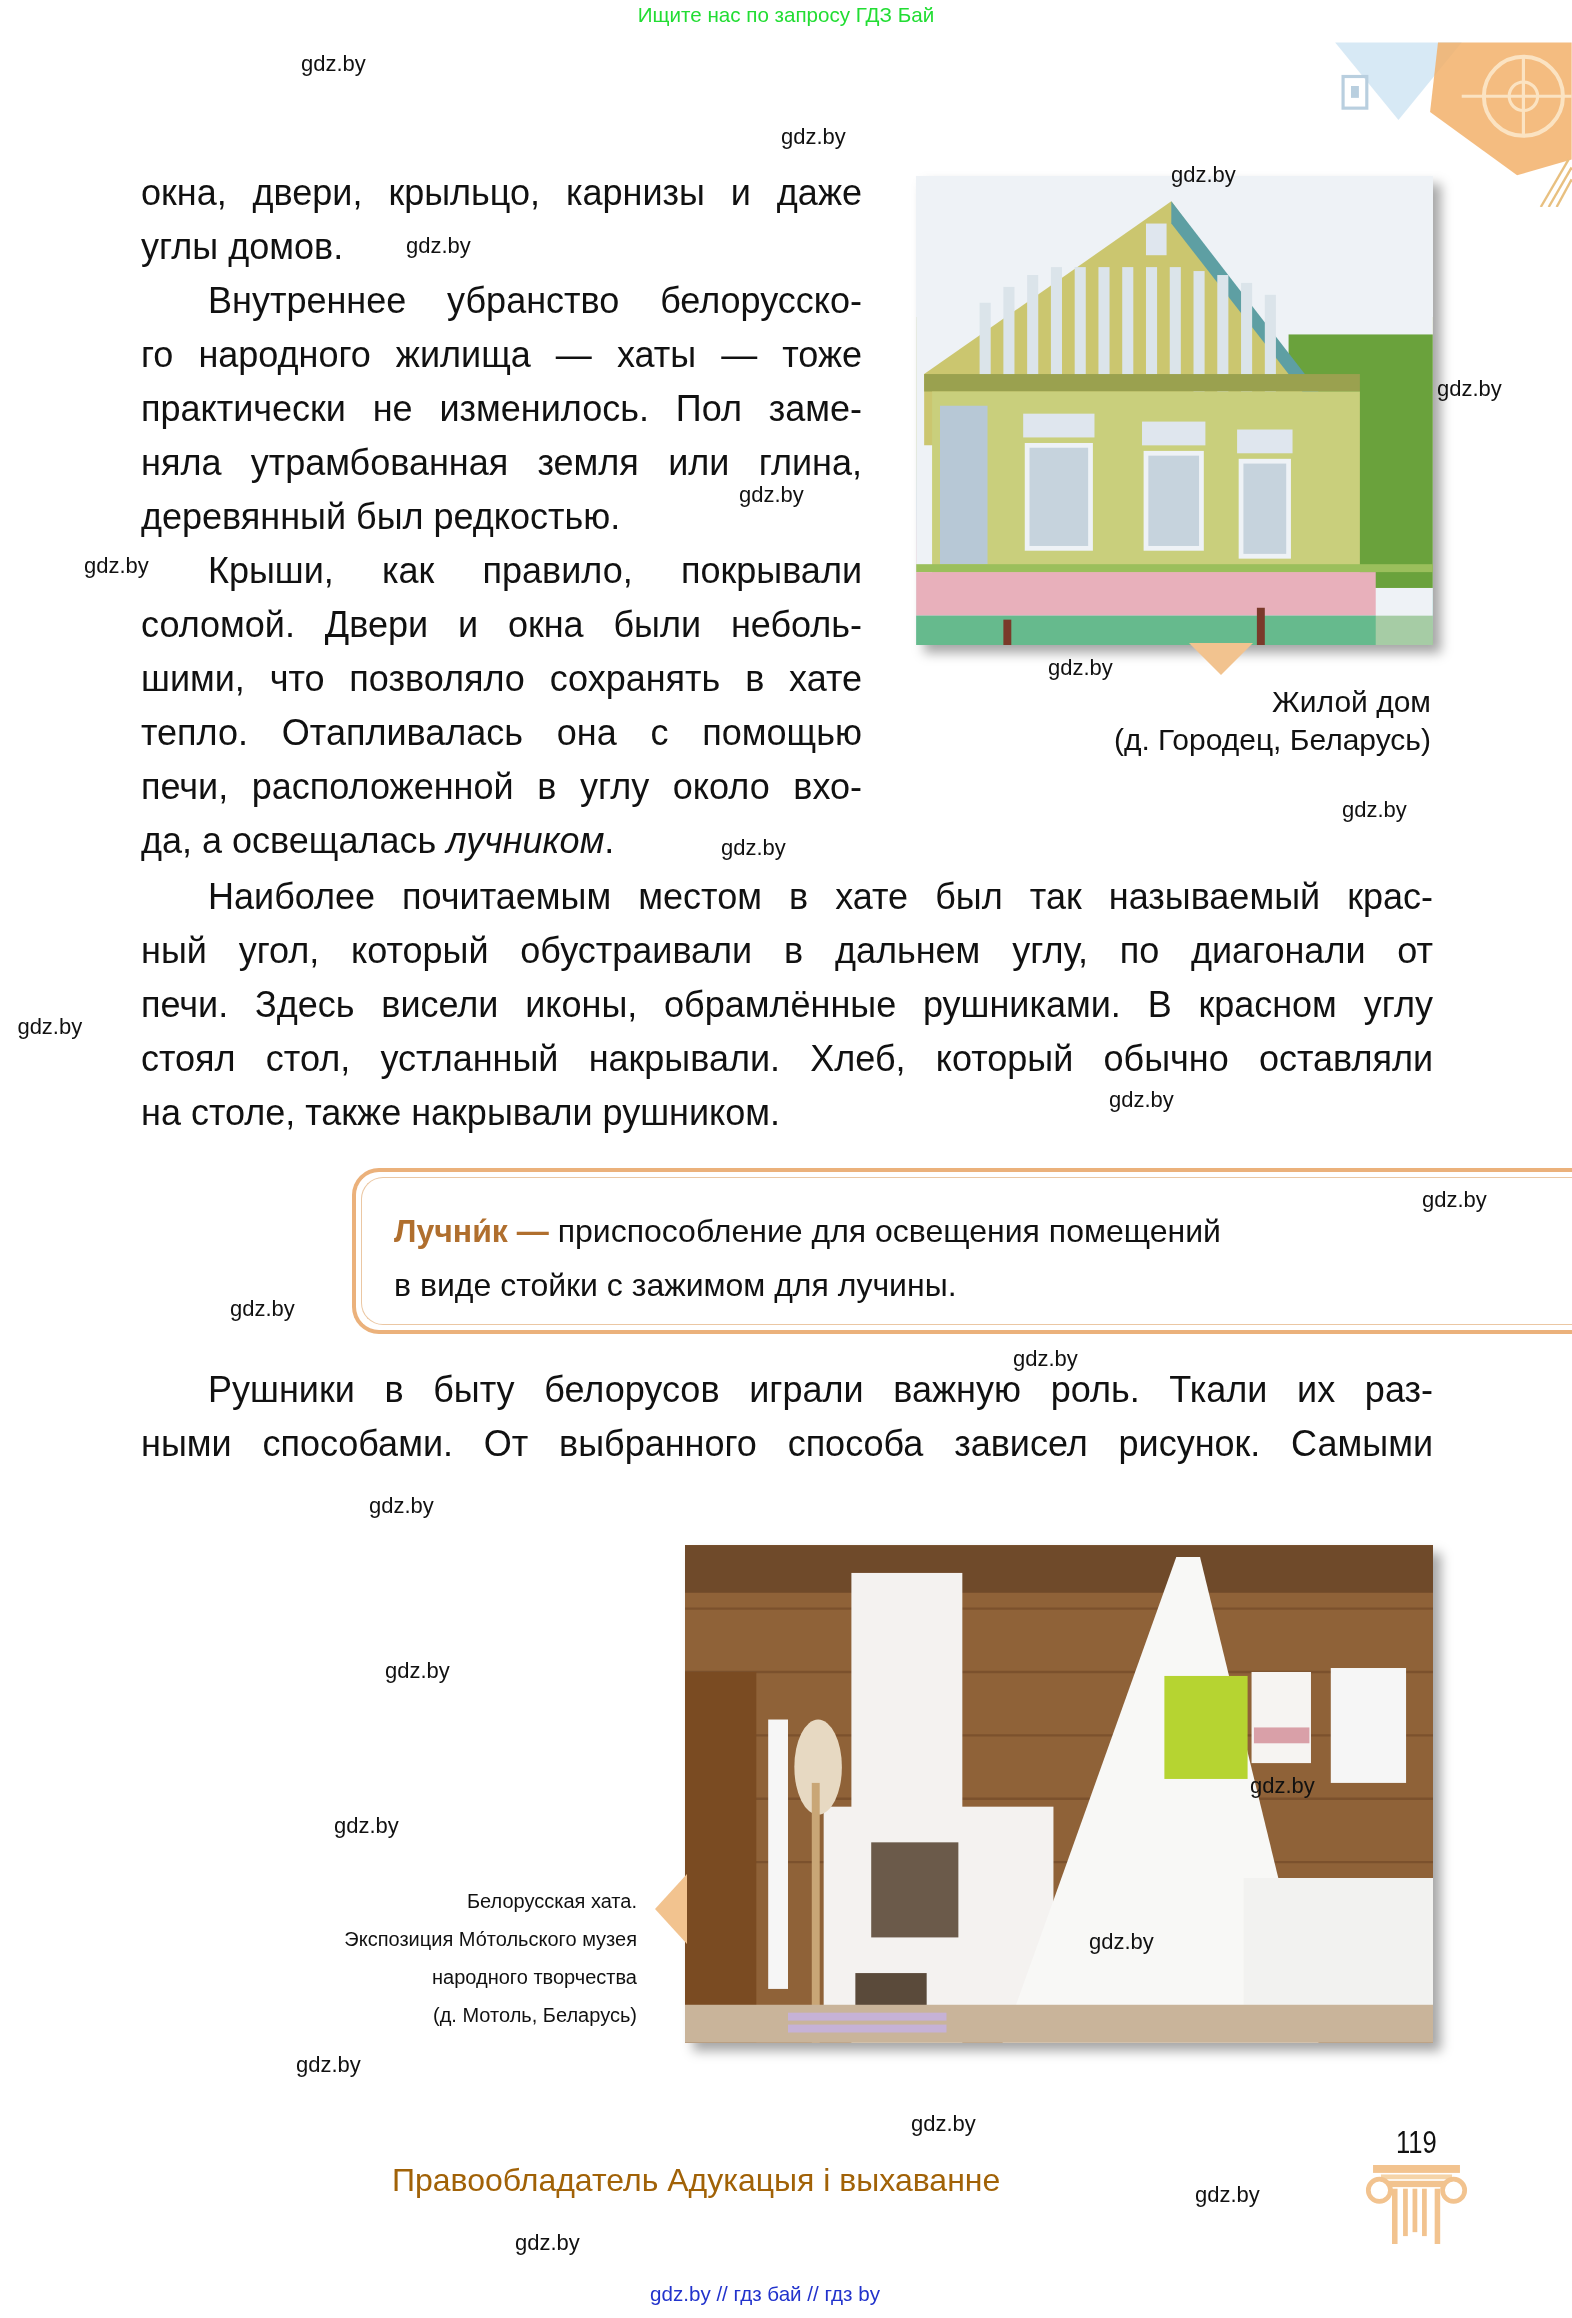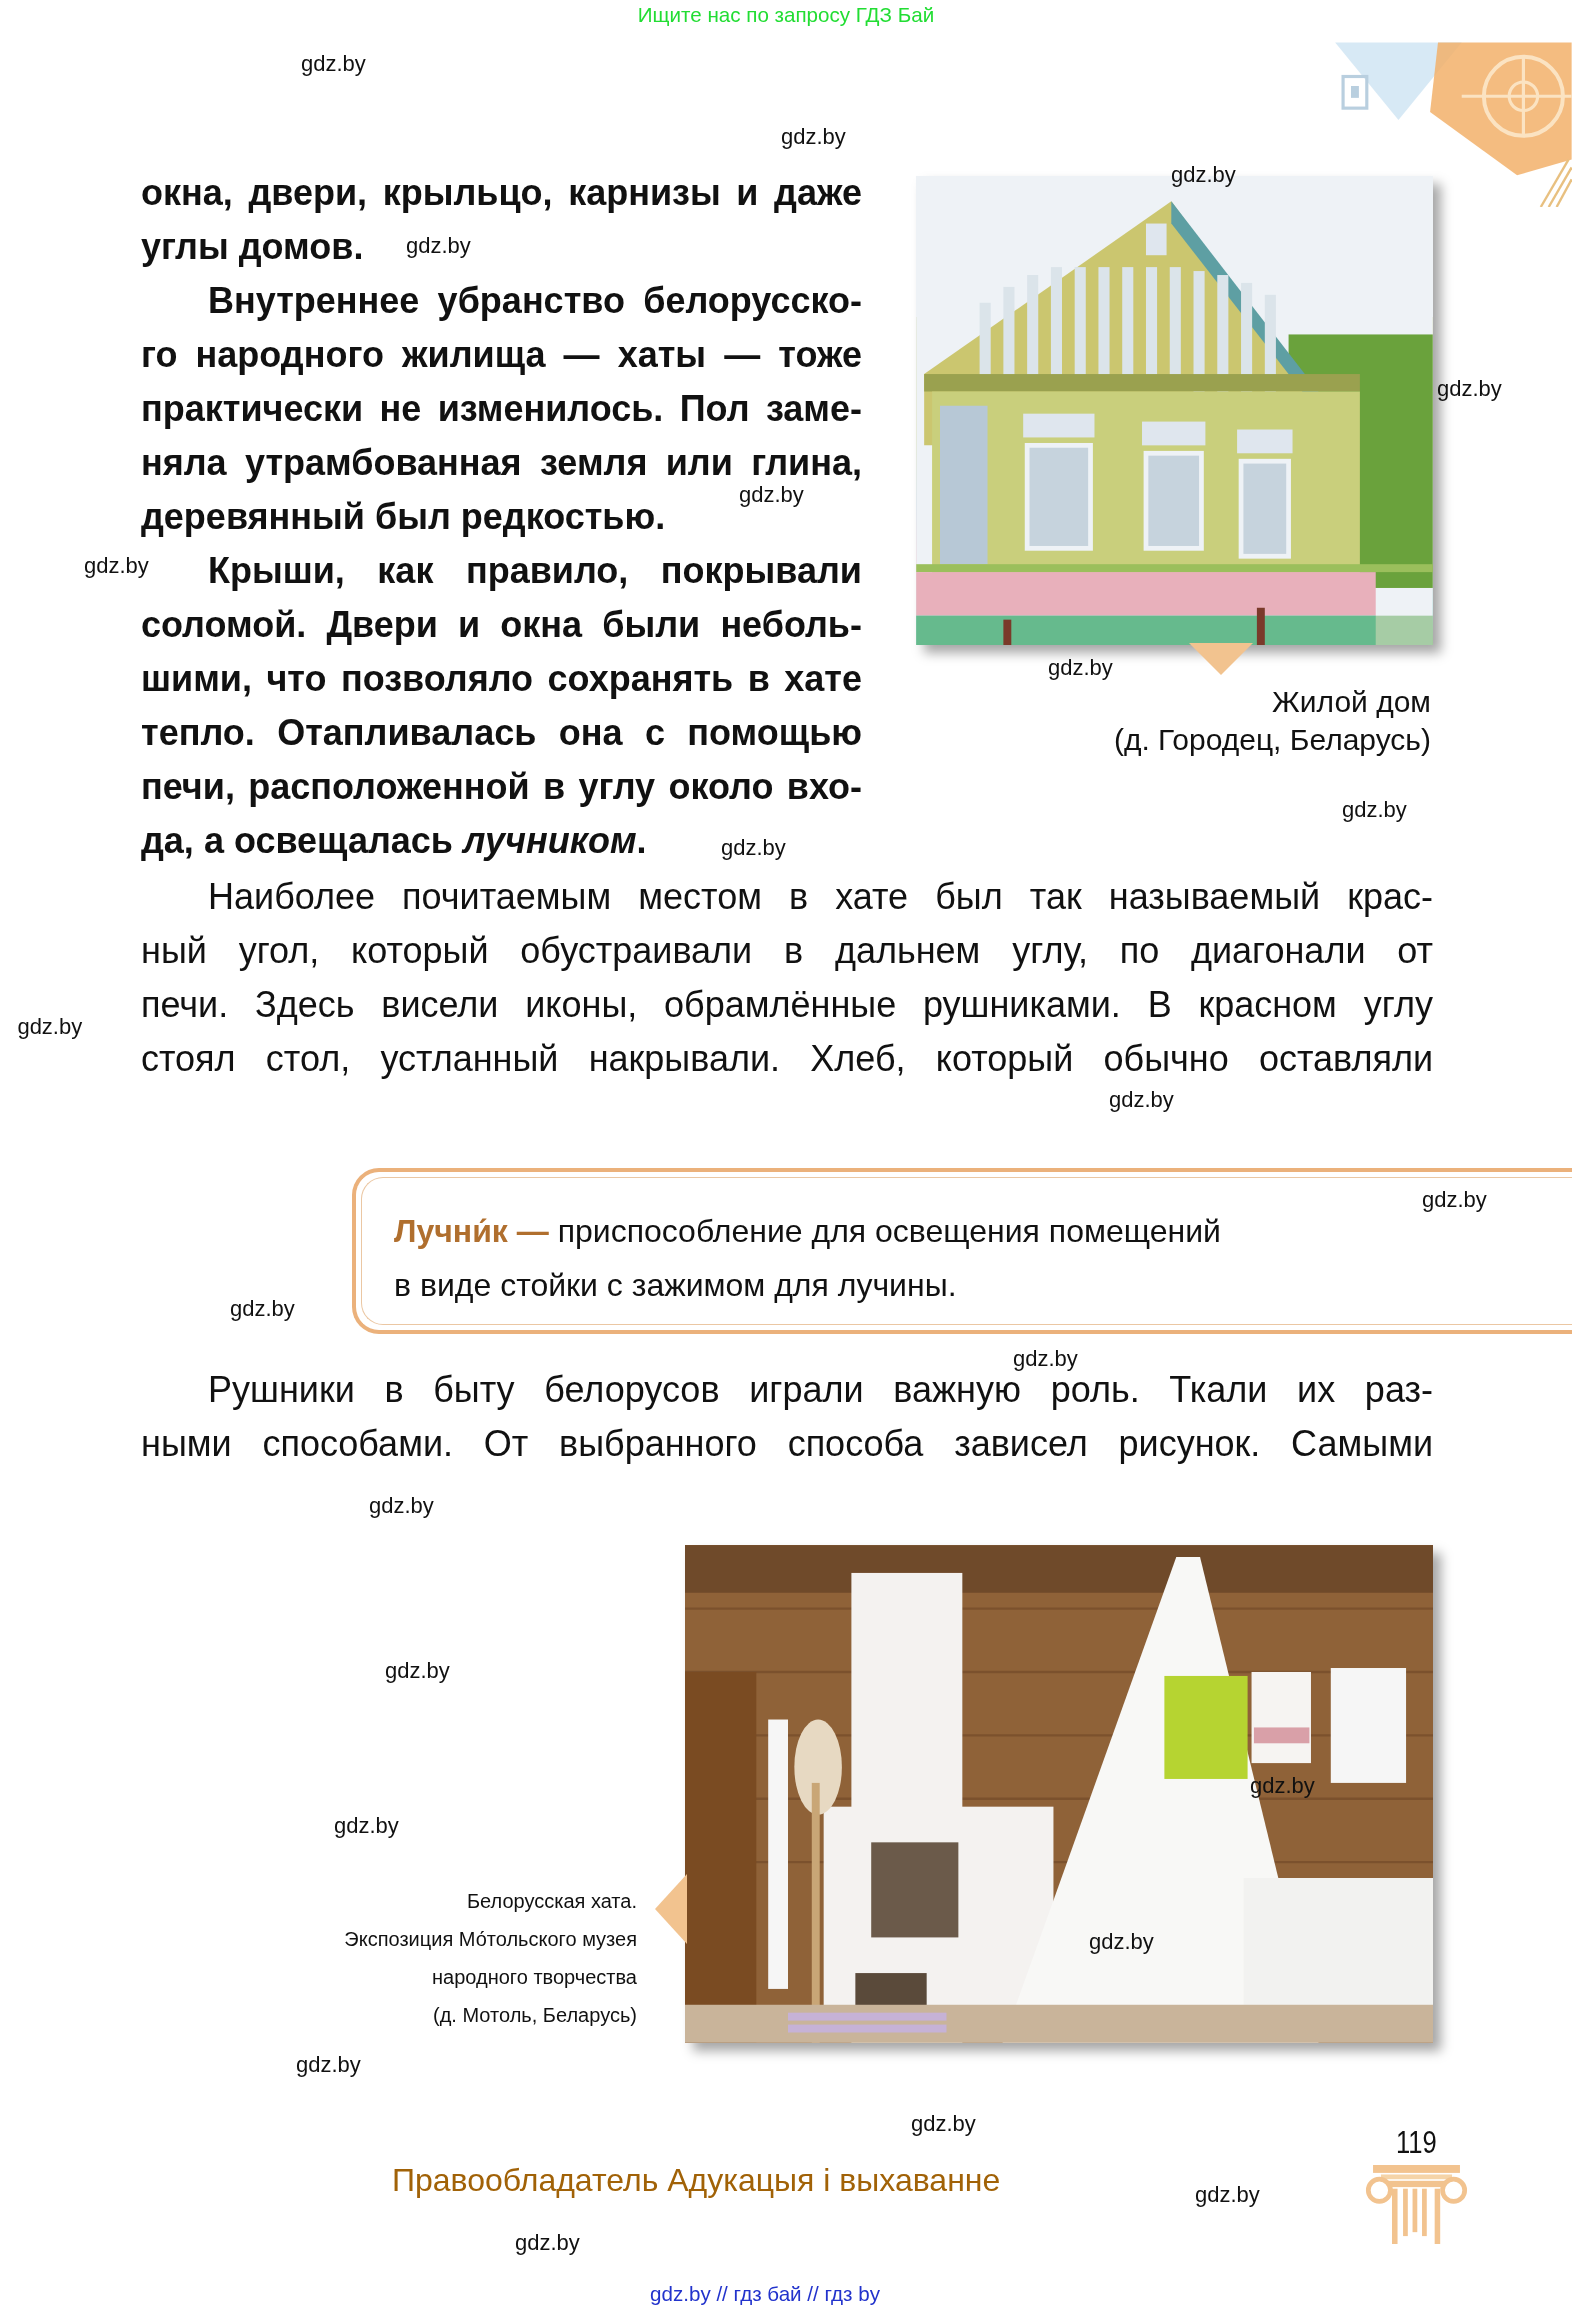--- a/index.html
+++ b/index.html
@@ -13,21 +13,21 @@
     left: 0; top: 3.2px; width: 1572px; text-align: center;
     color: #22dd33; font-size: 20.6px;
   }
   .wm { position: absolute; font-size: 22px; color: #111; white-space: nowrap; }
   .body-text {
     position: absolute; font-size: 36px; line-height: 54px;
     text-align: justify; color: #111;
   }
   .line { display: block; text-align: justify; text-align-last: justify; white-space: nowrap; }
   .line.last { text-align-last: left; }
-  .col-left { left: 141px; top: 166px; width: 721px; font-weight: bold; }
+  .col-left { left: 141px; top: 166px; width: 721px; }
   .full { left: 141px; top: 870px; width: 1292px; }
   .full2 { left: 141px; top: 1363px; width: 1292px; }
   em { font-style: italic; }
 
   
   .corner { left: 1319px; top: 33px; width: 253px; height: 174px; }
 
   
   .photo1 {
     left: 916px; top: 176px; width: 517px; height: 469px;
@@ -167,20 +167,21 @@
 <div class="abs caption1">
   <div>Жилой дом</div>
   <div>(д. Городец, Беларусь)</div>
 </div>
 
 <div class="body-text full">
   <span class="line" style="padding-left:67px">Наиболее почитаемым местом в хате был так называемый крас-</span>
   <span class="line">ный угол, который обустраивали в дальнем углу, по диагонали от</span>
   <span class="line">печи. Здесь висели иконы, обрамлённые рушниками. В красном углу</span>
   <span class="line">стоял стол, устланный накрывали. Хлеб, который обычно оставляли</span>
+  <span class="line last">на столе, также накрывали рушником.</span>
 </div>
 
 <div class="abs defbox">
   <div class="defbox-inner"></div>
   <div class="def-text">
     <div><span class="def-term">Лучни́к</span> <span class="def-dash">—</span> <span>приспособление для освещения помещений</span></div>
     <div>в виде стойки с зажимом для лучины.</div>
   </div>
 </div>
 

